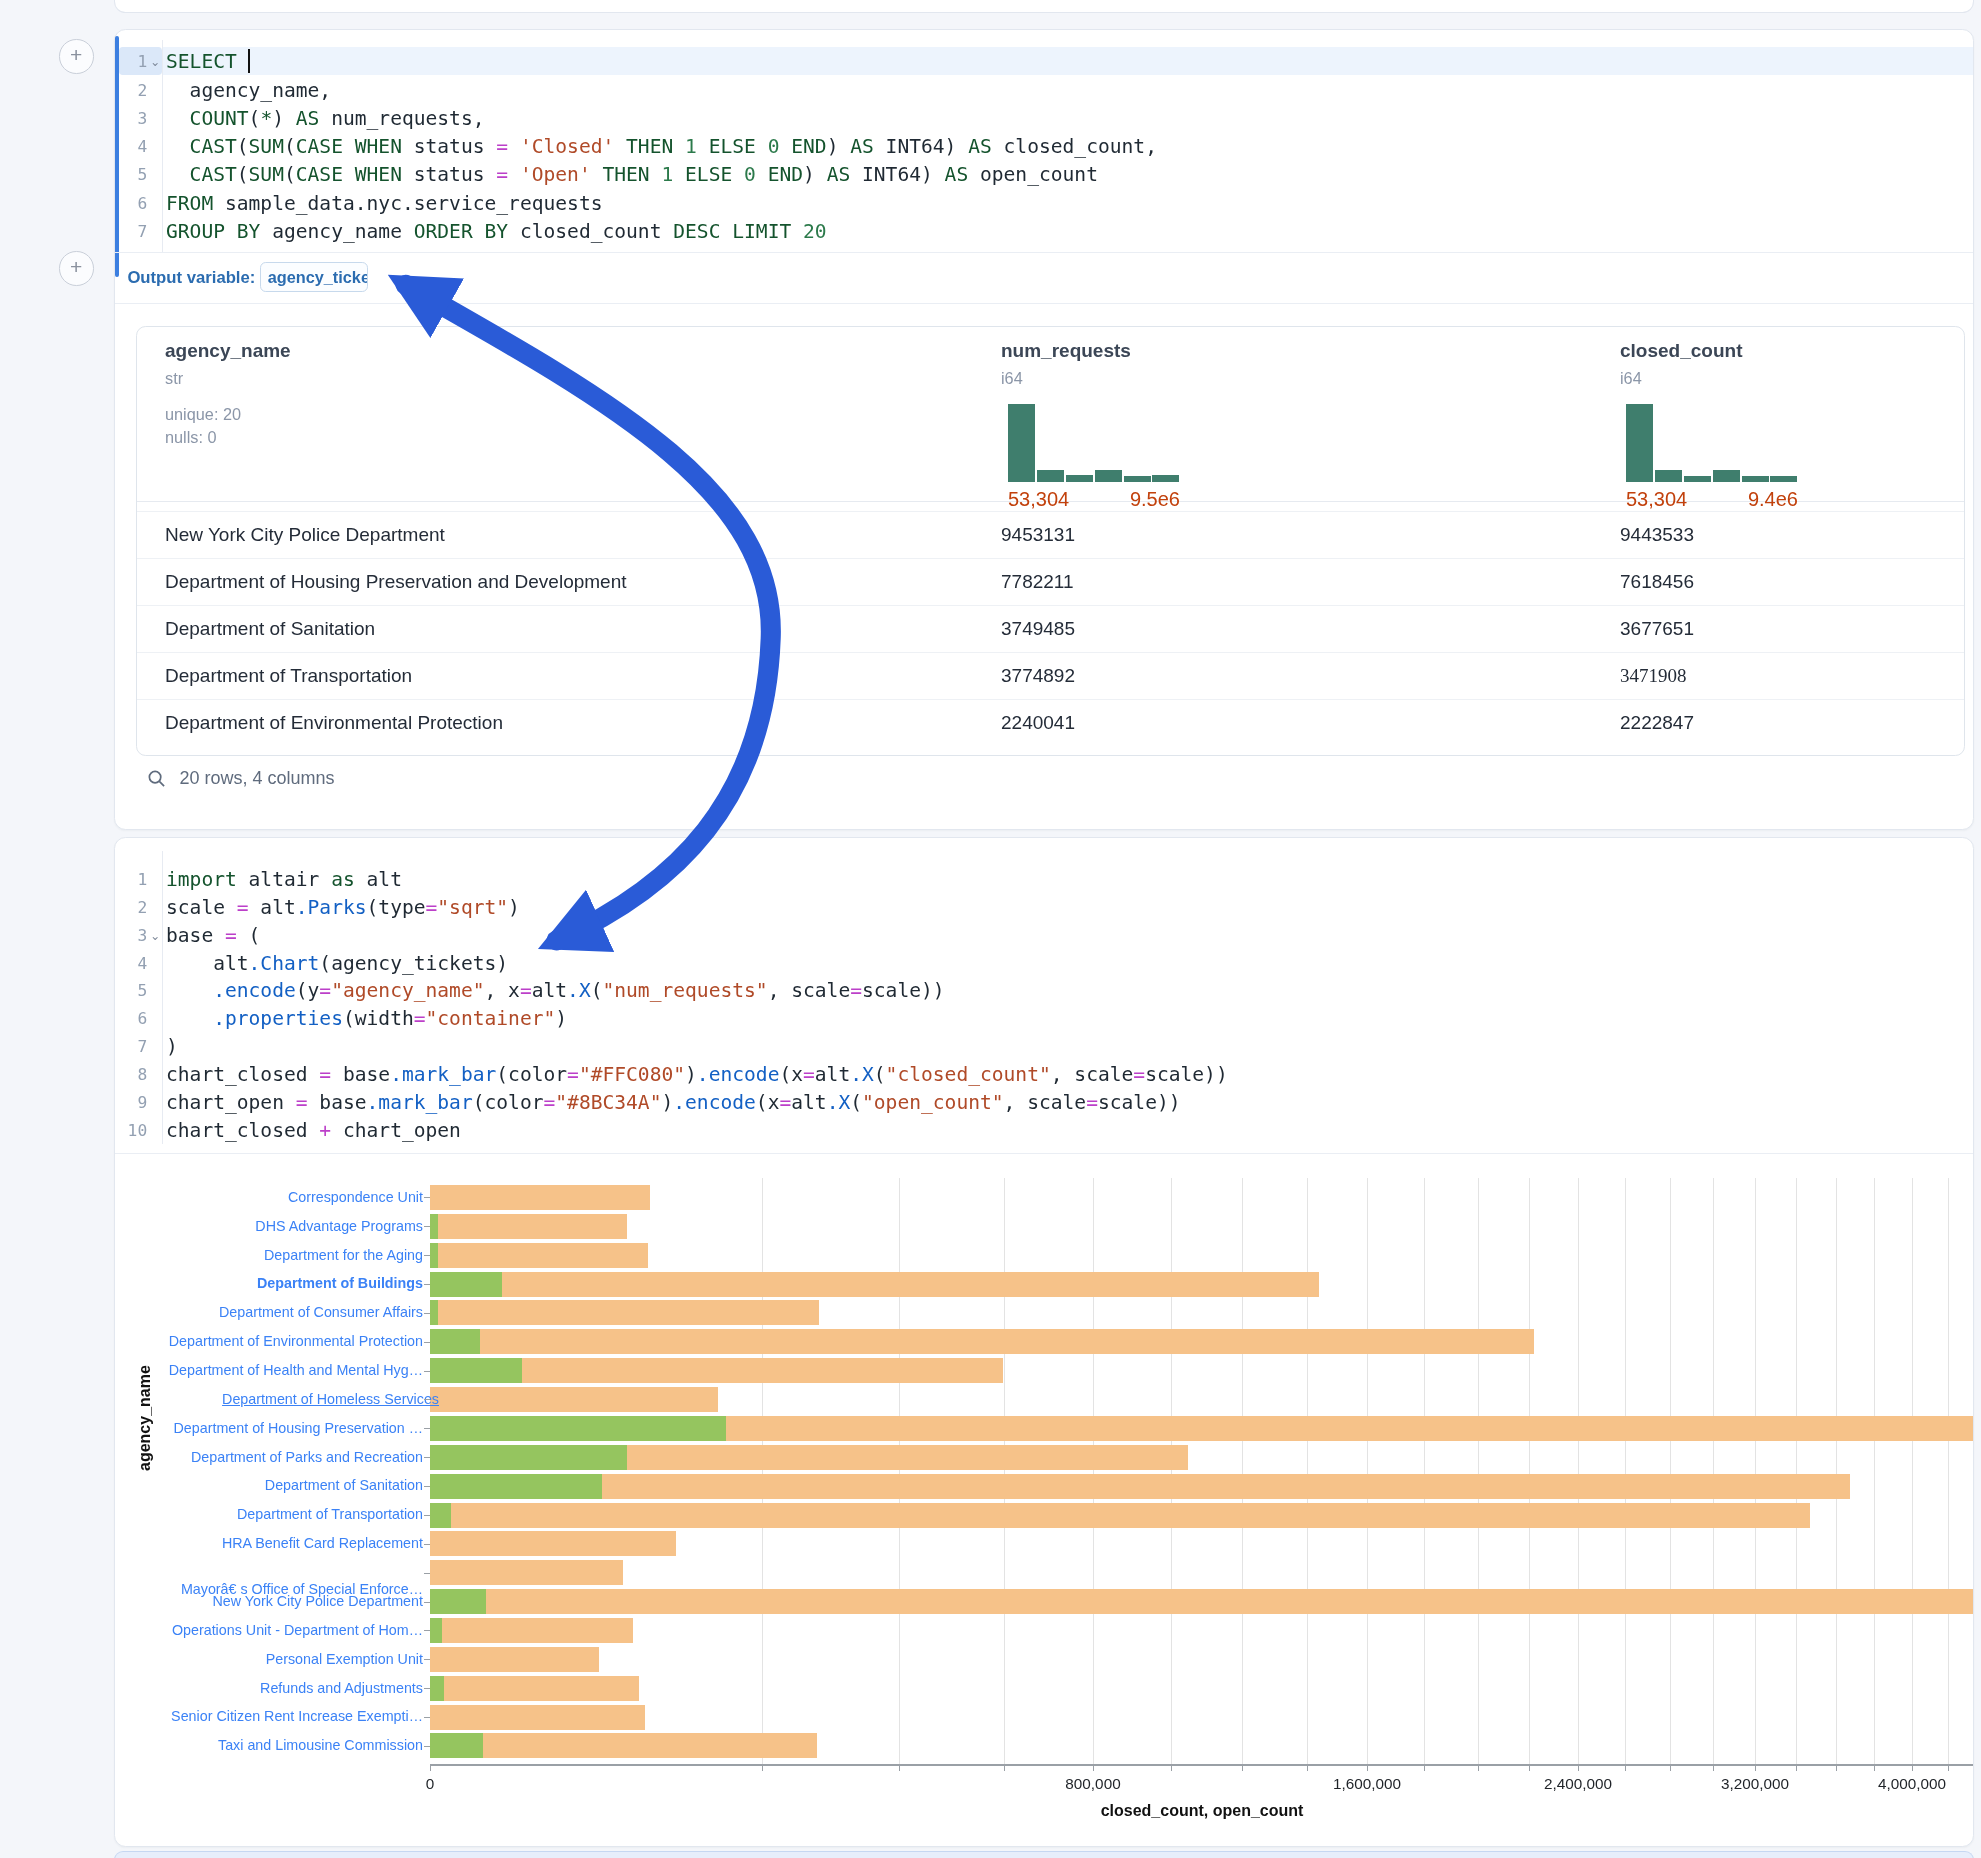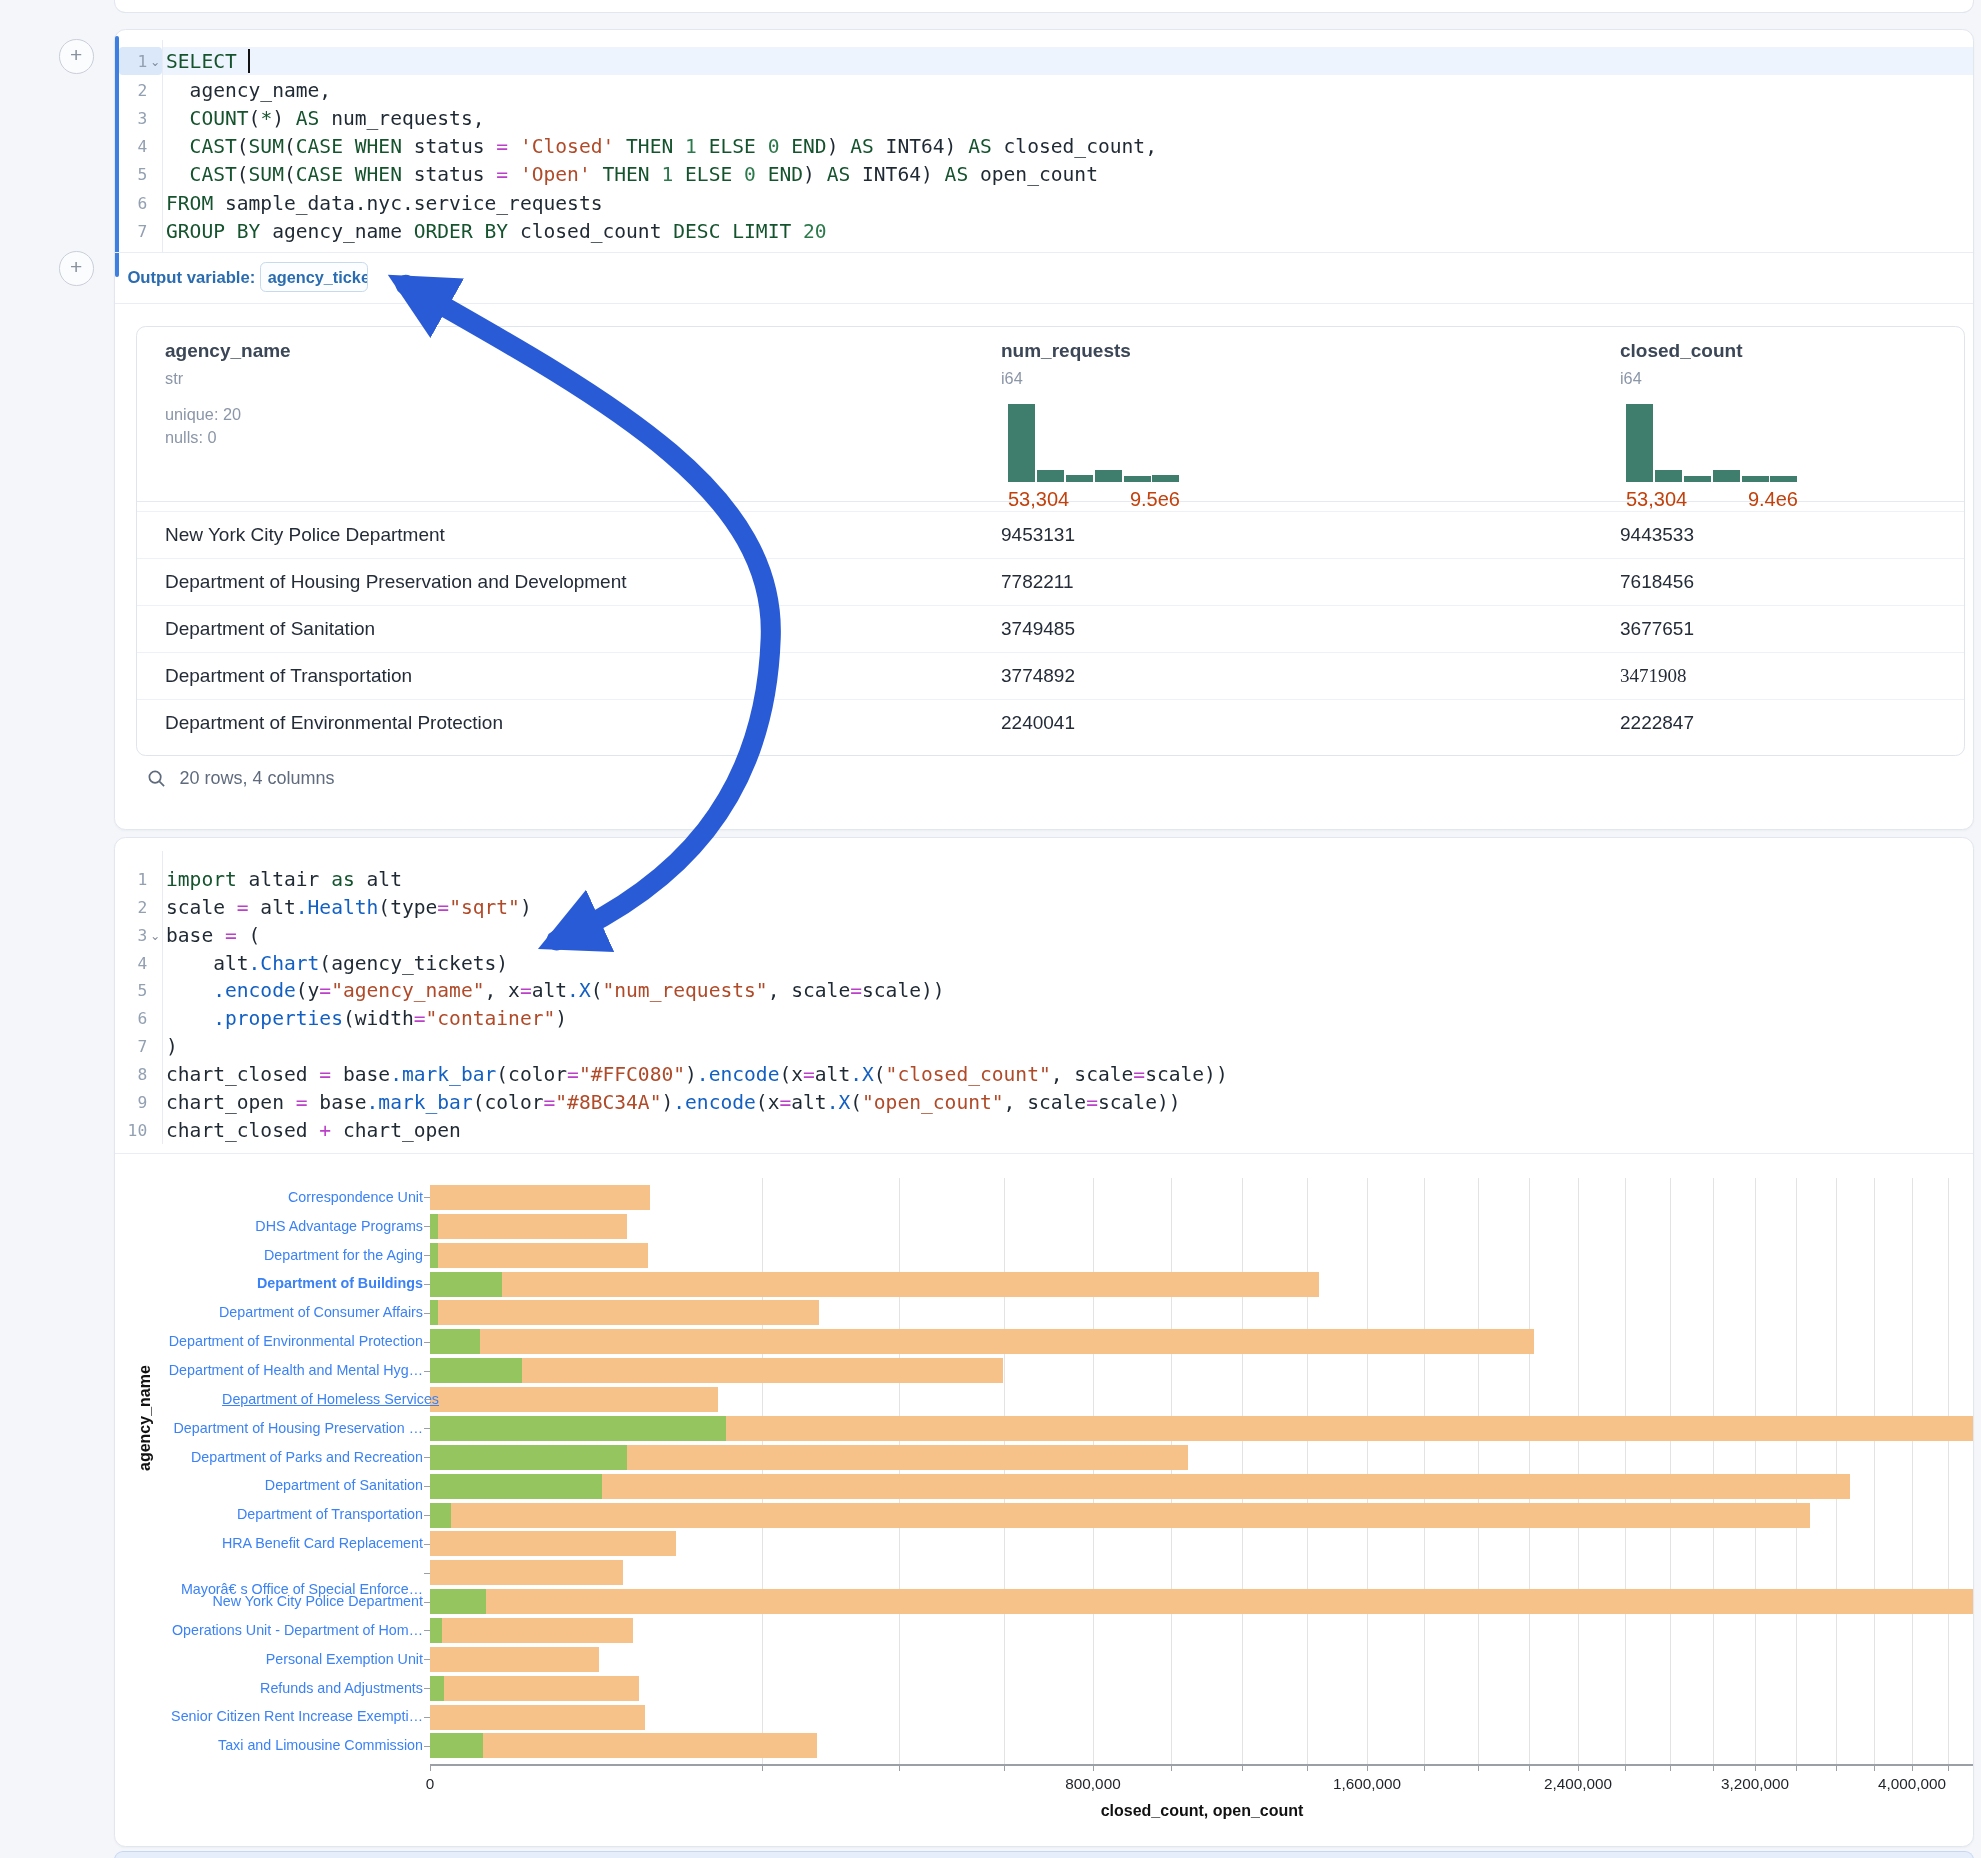--- a/index.html
+++ b/index.html
@@ -165,21 +165,21 @@
     <span>20 rows, 4 columns</span>
   </div>
 </div>
 
 <div class="card" style="left:114px;top:837px;width:1858px;height:1008px;">
   <div class="gutter-sep" style="left:47px;top:13.4px;height:293px;"></div>
   <div id="py-editor">
       <div class="gutter-num" style="left: -3.8px; top: 27px;">1</div>
       <div class="code-line" style="top: 27px;"><span class="tok-kw">import</span><span class="tok-pl"> altair </span><span class="tok-kw">as</span><span class="tok-pl"> alt</span></div>
       <div class="gutter-num" style="left: -3.8px; top: 55px;">2</div>
-      <div class="code-line" style="top: 55px;"><span class="tok-pl">scale </span><span class="tok-op">=</span><span class="tok-pl"> alt</span><span class="tok-fn">.Health</span><span class="tok-pl">(type</span><span class="tok-op">=</span><span class="tok-str">"sqrt"</span><span class="tok-pl">)</span></div>
+      <div class="code-line" style="top: 55px;"><span class="tok-pl">scale </span><span class="tok-op">=</span><span class="tok-pl"> alt</span><span class="tok-fn">.Parks</span><span class="tok-pl">(type</span><span class="tok-op">=</span><span class="tok-str">"sqrt"</span><span class="tok-pl">)</span></div>
       <div class="gutter-num" style="left: -3.8px; top: 83px;">3</div>
       <div class="fold" style="left: 35px; top: 83px;">⌄</div>
       <div class="code-line" style="top: 83px;"><span class="tok-pl">base </span><span class="tok-op">=</span><span class="tok-pl"> (</span></div>
       <div class="gutter-num" style="left: -3.8px; top: 111px;">4</div>
       <div class="code-line" style="top: 111px;"><span class="tok-pl">    alt</span><span class="tok-fn">.Chart</span><span class="tok-pl">(agency_tickets)</span></div>
       <div class="gutter-num" style="left: -3.8px; top: 138px;">5</div>
       <div class="code-line" style="top: 138px;"><span class="tok-pl">    </span><span class="tok-fn">.encode</span><span class="tok-pl">(y</span><span class="tok-op">=</span><span class="tok-str">"agency_name"</span><span class="tok-pl">, x</span><span class="tok-op">=</span><span class="tok-pl">alt</span><span class="tok-fn">.X</span><span class="tok-pl">(</span><span class="tok-str">"num_requests"</span><span class="tok-pl">, scale</span><span class="tok-op">=</span><span class="tok-pl">scale))</span></div>
       <div class="gutter-num" style="left: -3.8px; top: 166px;">6</div>
       <div class="code-line" style="top: 166px;"><span class="tok-pl">    </span><span class="tok-fn">.properties</span><span class="tok-pl">(width</span><span class="tok-op">=</span><span class="tok-str">"container"</span><span class="tok-pl">)</span></div>
       <div class="gutter-num" style="left: -3.8px; top: 194px;">7</div>

